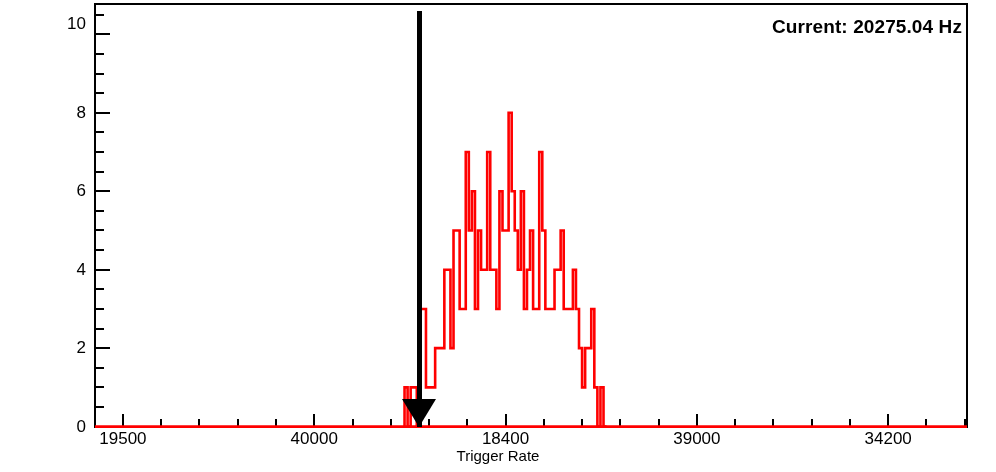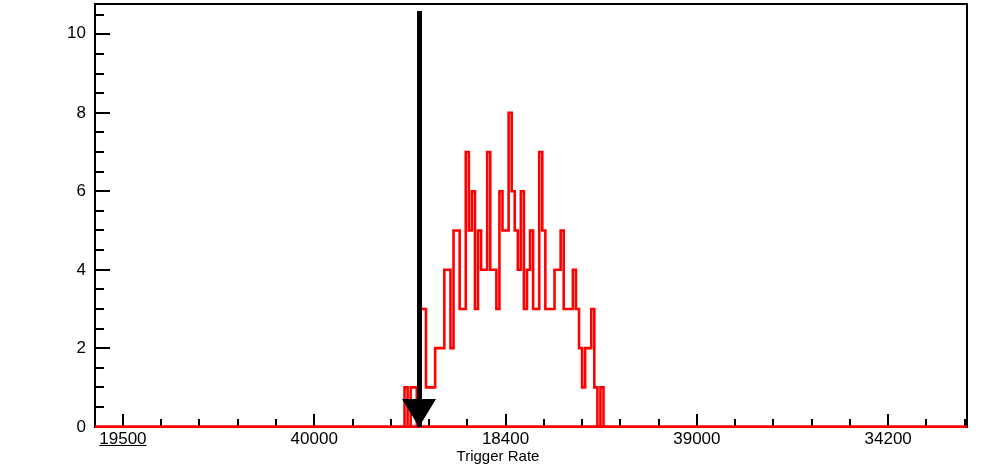--- a/index.html
+++ b/index.html
@@ -80,21 +80,21 @@
       </div>
       <div class="ylabel-wrap" style="top: 260.711px;">
         <span class="ylabel">4</span>
       </div>
       <div class="ylabel-wrap" style="top: 182.267px;">
         <span class="ylabel">6</span>
       </div>
       <div class="ylabel-wrap" style="top: 103.822px;">
         <span class="ylabel">8</span>
       </div>
-      <div class="ylabel-wrap" style="top: 24px;">
+      <div class="ylabel-wrap" style="top: 15px;">
         <span class="ylabel">10</span>
       </div>
     </div>
   <div id="x-axis-ticks">
       <div class="tick xtick-major" style="left: 121.932px;"></div>
       <div class="tick xtick-minor" style="left: 160.194px;"></div>
       <div class="tick xtick-minor" style="left: 198.456px;"></div>
       <div class="tick xtick-minor" style="left: 236.719px;"></div>
       <div class="tick xtick-minor" style="left: 274.981px;"></div>
       <div class="tick xtick-major" style="left: 313.244px;"></div>
@@ -108,31 +108,32 @@
       <div class="tick xtick-minor" style="left: 619.343px;"></div>
       <div class="tick xtick-minor" style="left: 657.605px;"></div>
       <div class="tick xtick-major" style="left: 695.867px;"></div>
       <div class="tick xtick-minor" style="left: 734.13px;"></div>
       <div class="tick xtick-minor" style="left: 772.392px;"></div>
       <div class="tick xtick-minor" style="left: 810.655px;"></div>
       <div class="tick xtick-minor" style="left: 848.917px;"></div>
       <div class="tick xtick-major" style="left: 887.179px;"></div>
       <div class="tick xtick-minor" style="left: 925.442px;"></div>
       <div class="tick xtick-minor" style="left: 963.704px;"></div>
-      <div class="xlabel" style="left: 77.9315px; text-decoration: underline;">19500</div>
+      <div class="xlabel" style="left: 77.9315px;">19500</div>
       <div class="xlabel" style="left: 269.244px;">40000</div>
       <div class="xlabel" style="left: 460.556px;">18400</div>
       <div class="xlabel" style="left: 651.867px;">39000</div>
       <div class="xlabel" style="left: 843.179px;">34200</div>
     </div>
 
   <svg id="hist-svg" viewBox="0 0 996 472" preserveAspectRatio="none">
     <polyline id="hist-path" fill="none" stroke="#ff0000" stroke-width="2.6" stroke-linejoin="miter" stroke-linecap="butt" vector-effect="non-scaling-stroke" points="404.54,426.60 404.54,387.38 407.60,387.38 407.60,426.60 410.66,426.60 410.66,387.38 413.73,387.38 413.73,387.38 416.79,387.38 416.79,426.60 419.85,426.60 419.85,308.93 422.91,308.93 422.91,308.93 425.97,308.93 425.97,387.38 429.03,387.38 429.03,387.38 432.09,387.38 432.09,387.38 435.15,387.38 435.15,348.16 438.21,348.16 438.21,348.16 441.27,348.16 441.27,348.16 444.34,348.16 444.34,269.71 447.40,269.71 447.40,269.71 450.46,269.71 450.46,348.16 453.52,348.16 453.52,230.49 456.58,230.49 456.58,230.49 459.64,230.49 459.64,308.93 462.70,308.93 462.70,308.93 465.76,308.93 465.76,152.04 468.82,152.04 468.82,230.49 471.88,230.49 471.88,191.27 474.95,191.27 474.95,308.93 478.01,308.93 478.01,230.49 481.07,230.49 481.07,269.71 484.13,269.71 484.13,269.71 487.19,269.71 487.19,152.04 490.25,152.04 490.25,269.71 493.31,269.71 493.31,269.71 496.37,269.71 496.37,308.93 499.43,308.93 499.43,191.27 502.49,191.27 502.49,230.49 505.56,230.49 505.56,230.49 508.62,230.49 508.62,112.82 511.68,112.82 511.68,191.27 514.74,191.27 514.74,230.49 517.80,230.49 517.80,269.71 520.86,269.71 520.86,191.27 523.92,191.27 523.92,308.93 526.98,308.93 526.98,269.71 530.04,269.71 530.04,230.49 533.10,230.49 533.10,308.93 536.17,308.93 536.17,308.93 539.23,308.93 539.23,152.04 542.29,152.04 542.29,230.49 545.35,230.49 545.35,308.93 548.41,308.93 548.41,308.93 551.47,308.93 551.47,308.93 554.53,308.93 554.53,269.71 557.59,269.71 557.59,269.71 560.65,269.71 560.65,230.49 563.71,230.49 563.71,308.93 566.78,308.93 566.78,308.93 569.84,308.93 569.84,308.93 572.90,308.93 572.90,269.71 575.96,269.71 575.96,308.93 579.02,308.93 579.02,348.16 582.08,348.16 582.08,387.38 585.14,387.38 585.14,348.16 588.20,348.16 588.20,348.16 591.26,348.16 591.26,308.93 594.32,308.93 594.32,387.38 597.39,387.38 597.39,426.60 600.45,426.60 600.45,387.38 603.51,387.38 603.51,426.60 606.57,426.60 606.57,426.60"></polyline>
     <line id="hist-baseline" x1="95" y1="426.6" x2="967" y2="426.6" stroke="#ff0000" stroke-width="2.6"></line>
   </svg>
 
   <div id="marker-line" style="left: 416.98px; top: 10.8444px; height: 415.756px;"></div>
   <div id="marker-head" style="left: 402.48px; top: 398.6px;"></div>
 
+  <div id="current-readout">Current: 20275.04 Hz</div>
 
   <div id="axis-title-x">Trigger Rate</div>
 
 </div>
 
 </body></html>

